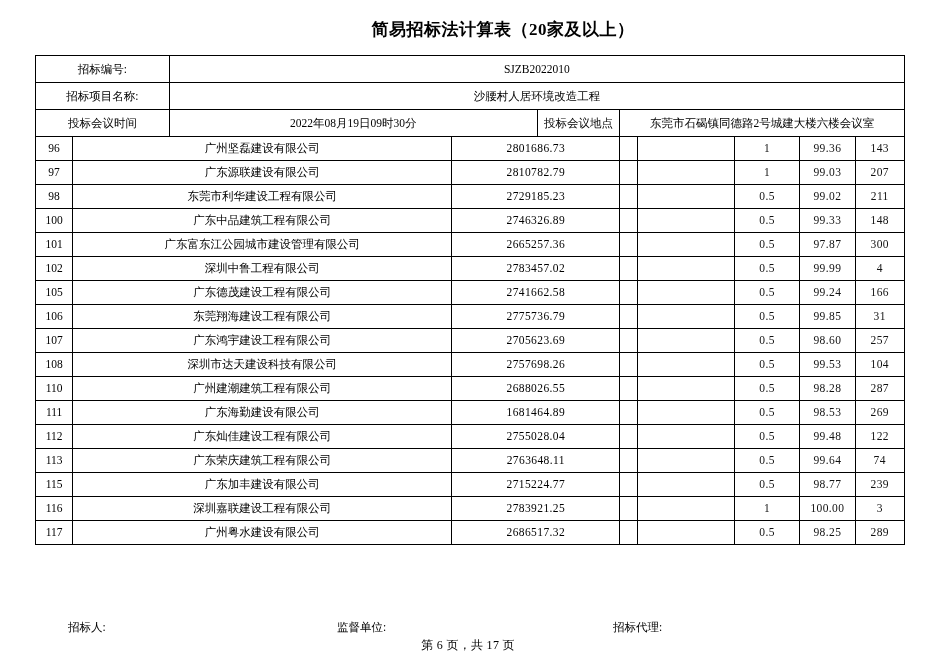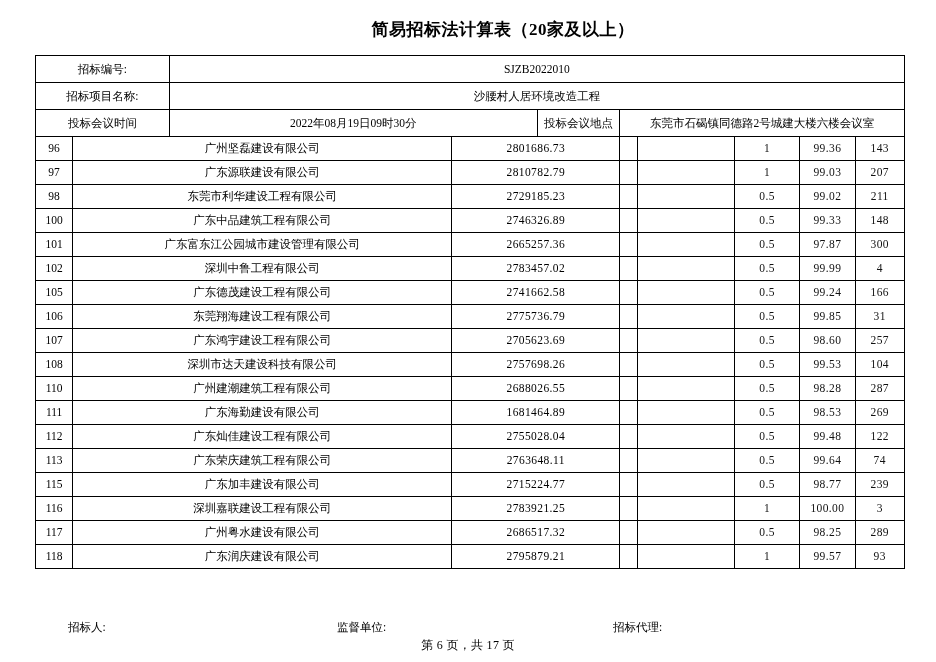--- a/index.html
+++ b/index.html
@@ -314,30 +314,20 @@
           <tr>
             <td class="c-no">117</td>
             <td class="c-name" colspan="2">广州粤水建设有限公司</td>
             <td class="c-amount" colspan="2">2686517.32</td>
             <td class="c-mid-empty" style="border-left: none; border-right: 1px solid rgb(0, 0, 0);"></td>
             <td class="c-mid-empty" style="border-left: none; border-right: 1px solid rgb(0, 0, 0);"></td>
             <td class="c-f1">0.5</td>
             <td class="c-f2">98.25</td>
             <td class="c-f3">289</td>
           </tr>
-          <tr>
-            <td class="c-no">118</td>
-            <td class="c-name" colspan="2">广东润庆建设有限公司</td>
-            <td class="c-amount" colspan="2">2795879.21</td>
-            <td class="c-mid-empty" style="border-left: none; border-right: 1px solid rgb(0, 0, 0);"></td>
-            <td class="c-mid-empty" style="border-left: none; border-right: 1px solid rgb(0, 0, 0);"></td>
-            <td class="c-f1">1</td>
-            <td class="c-f2">99.57</td>
-            <td class="c-f3">93</td>
-          </tr>
         </tbody>
     </table>
   </div>
 
   <div class="footer">
     <span class="sig sig-1">招标人:</span>
     <span class="sig sig-2">监督单位:</span>
     <span class="sig sig-3">招标代理:</span>
     <div class="pageno">第 6 页，共 17 页</div>
   </div>

